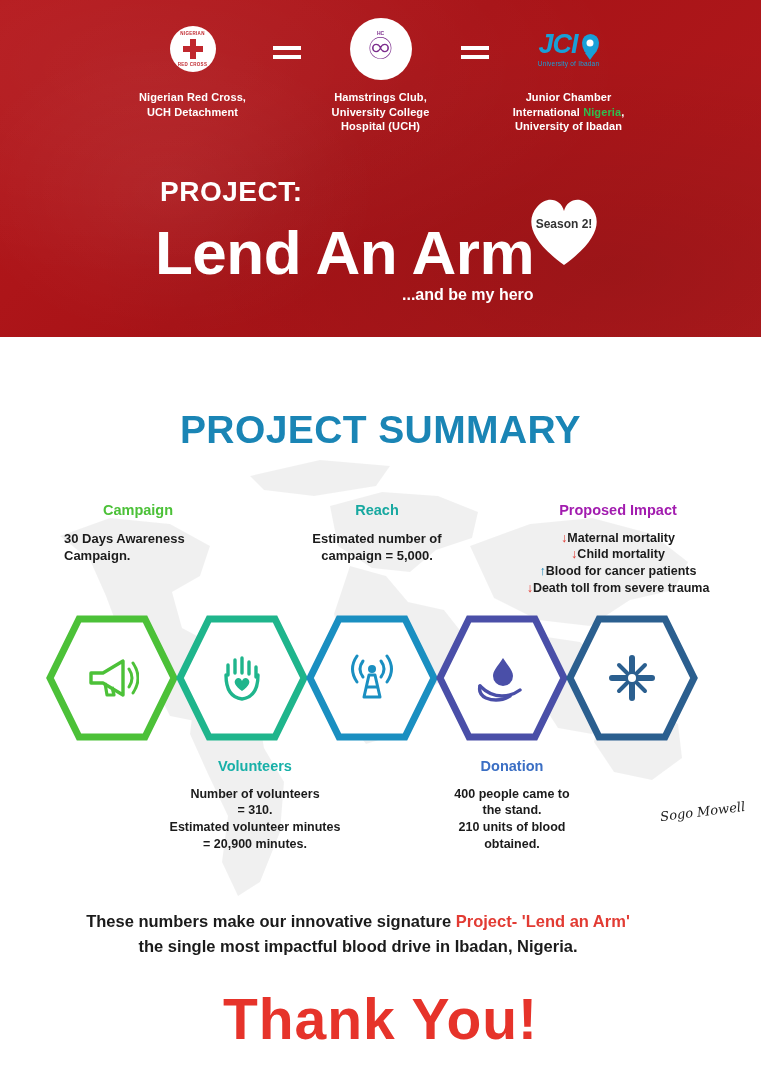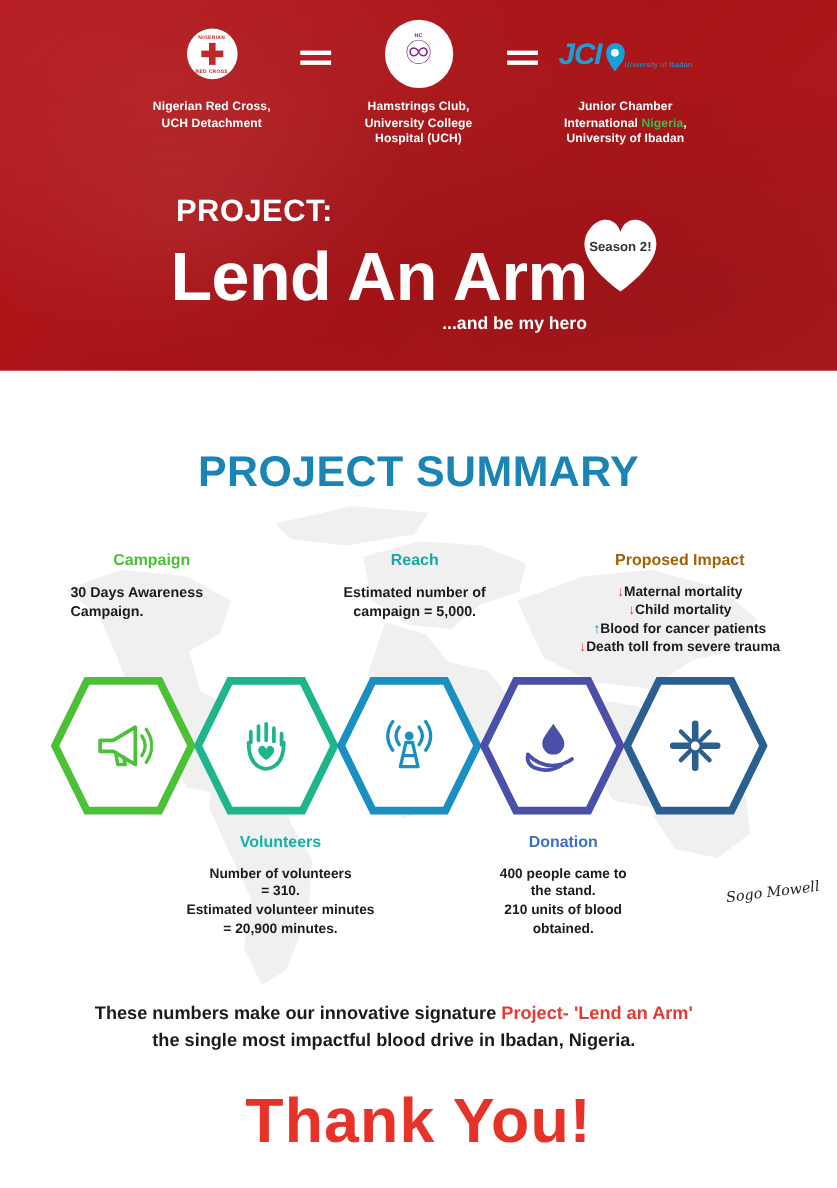--- a/index.html
+++ b/index.html
@@ -121,23 +121,23 @@
     position: absolute;
     top: 12px; left: 0; right: 0;
     text-align: center;
     font-size: 5px;
     color: #7b2b8c;
     font-weight: bold;
   }
 
   .jci-mark {
     display: flex;
-    align-items: flex-end;
+    align-items: center;
     justify-content: center;
-    flex-direction: row;
+    flex-direction: column;
     color: #ffffff;
   }
   .jci-row { display: flex; align-items: center; }
   .jci-text {
     font-size: 27px;
     font-weight: bold;
     font-style: italic;
     color: #18a0d8;
     letter-spacing: -1px;
     line-height: 1;
@@ -427,21 +427,21 @@
 
   <div class="cap" style="left:280px; top:140px; width:194px;">
     <div class="cap-head" style="color:#17a8a0;">Reach</div>
     <div class="cap-body">
       <div>Estimated number of</div>
       <div>campaign = 5,000.</div>
     </div>
   </div>
 
   <div class="cap" style="left:508px; top:140px; width:220px;">
-    <div class="cap-head" style="color:#a16207;">Proposed Impact</div>
+    <div class="cap-head" style="color:#a21caf;">Proposed Impact</div>
     <div>
       <div class="impact-line"><span class="arrow-down">↓</span><span>Maternal mortality</span></div>
       <div class="impact-line"><span class="arrow-down">↓</span><span>Child mortality</span></div>
       <div class="impact-line"><span class="arrow-up">↑</span><span>Blood for cancer patients</span></div>
       <div class="impact-line"><span class="arrow-down">↓</span><span>Death toll from severe trauma</span></div>
     </div>
   </div>
 
   <div class="hexrow">
 

